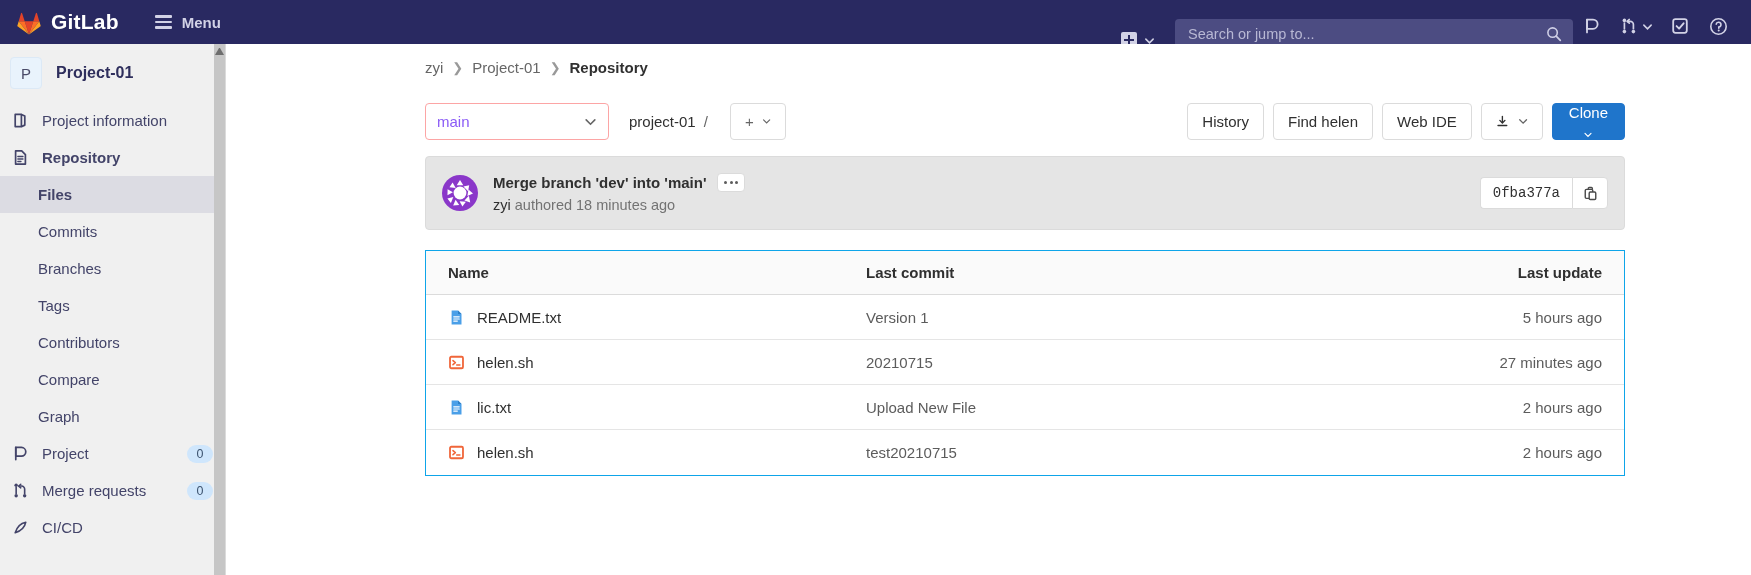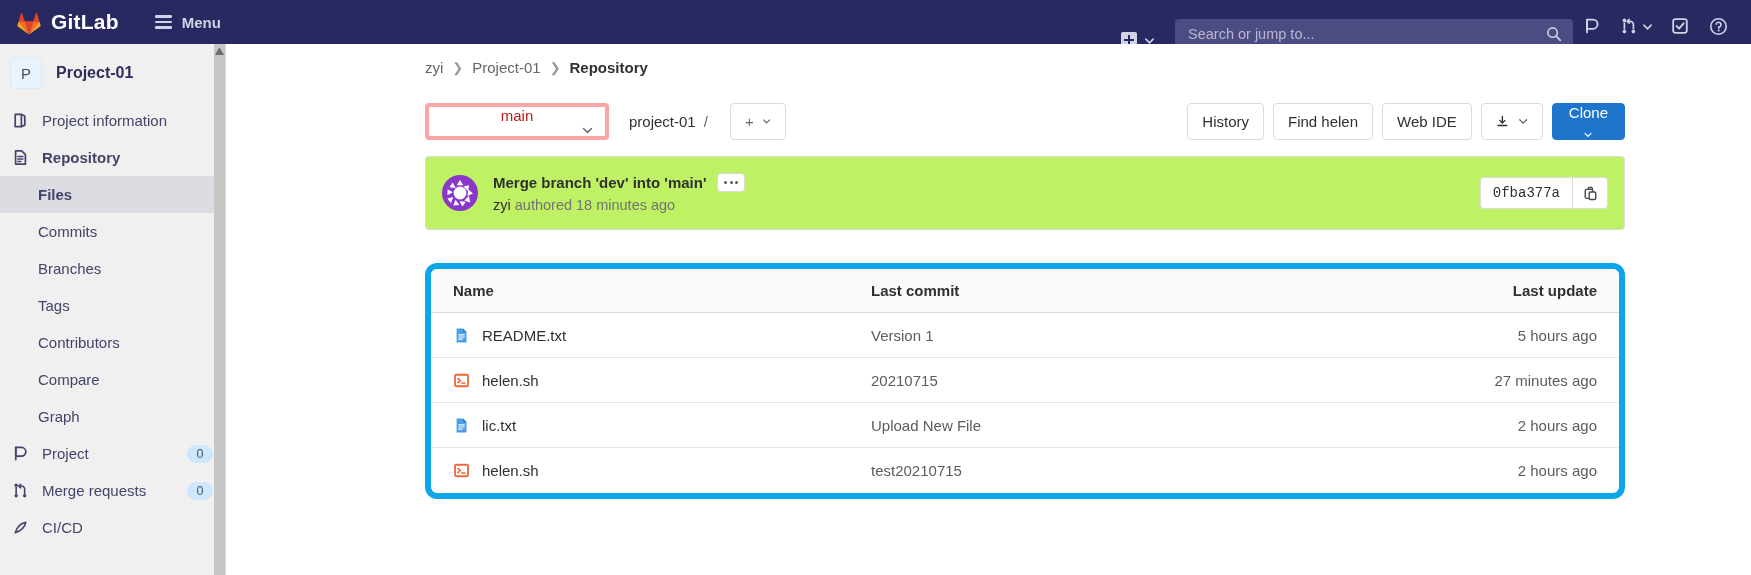--- a/index.html
+++ b/index.html
@@ -143,23 +143,23 @@
   .crumb { color: #666; cursor: pointer; }
   .crumb.current { color: #303030; font-weight: 600; cursor: pointer; }
   .crumb-sep { margin: 0 9px; color: #999; font-size: 13px; }
 
   .toolbar {
     display: flex; align-items: center;
     height: 62px;
   }
   .branch-select {
     width: 184px; height: 37px;
-    border: 4px solid #fca5a5; border-radius: 4px; background: #fff;
+    border: 1px solid #fca5a5; border-radius: 4px; background: #fff;
     display: flex; align-items: center; padding: 0 11px;
-    font-size: 15px; color: #b91c1c; cursor: pointer; flex-direction: column;
+    font-size: 15px; color: #8b5cf6; cursor: pointer;
   }
   .branch-select .caret { margin-left: auto; color: #666; }
   .path-frag { margin-left: 20px; font-size: 15px; color: #303030; cursor: pointer; }
   .path-sep { margin: 0 8px; color: #666; }
   .btn {
     height: 37px; border: 1px solid #dbdbdb; border-radius: 4px;
     background: #fff; color: #303030; font-size: 15px;
     display: flex; align-items: center; justify-content: center;
     padding: 0 14px; cursor: pointer;
     font-family: "Liberation Sans", sans-serif;
@@ -167,21 +167,21 @@
   .btn-plus { width: 56px; gap: 8px; margin-left: 14px; color: #666; }
   .tb-right { margin-left: auto; display: flex; align-items: center; gap: 9px; }
   .btn-download { width: 62px; gap: 9px; }
   .btn-clone {
     background: #1f75cb; border-color: #1f75cb; color: #fff;
     gap: 9px; padding: 0 16px; font-weight: 400; flex-direction: column;
   }
 
   .commit-panel {
     border: 1px solid #dbdbdb; border-radius: 4px;
-    background: #bef264;
+    background: #e5e5e5;
     height: 74px; display: flex; align-items: center;
     padding: 0 16px;
     margin-top: 4px;
   }
   .identicon { width: 36px; height: 36px; flex: 0 0 36px; }
   .commit-texts { margin-left: 15px; }
   .commit-title-row { display: flex; align-items: center; }
   .commit-title { font-size: 15px; font-weight: 600; color: #303030; cursor: pointer; }
   .ellipsis-btn {
     margin-left: 11px; width: 28px; height: 19px;
@@ -201,22 +201,22 @@
     cursor: pointer;
   }
   .copy-btn {
     height: 32px; width: 36px;
     border: 1px solid #dbdbdb; border-radius: 0 4px 4px 0; background: #fff;
     display: flex; align-items: center; justify-content: center; cursor: pointer;
   }
 
   
   .filetable {
-    margin-top: 33px;
-    border: 6px solid #0ea5e9; border-radius: 12px;
+    margin-top: 20px;
+    border: 1px solid #0ea5e9; border-radius: 0;
     border-collapse: separate; border-spacing: 0;
     width: 1200px;
     overflow: hidden;
   }
   .ft-head {
     display: flex; align-items: center;
     height: 44px; background: #fafafa;
     border-bottom: 1px solid #dbdbdb;
     font-size: 15px; font-weight: 600; color: #303030;
   }

